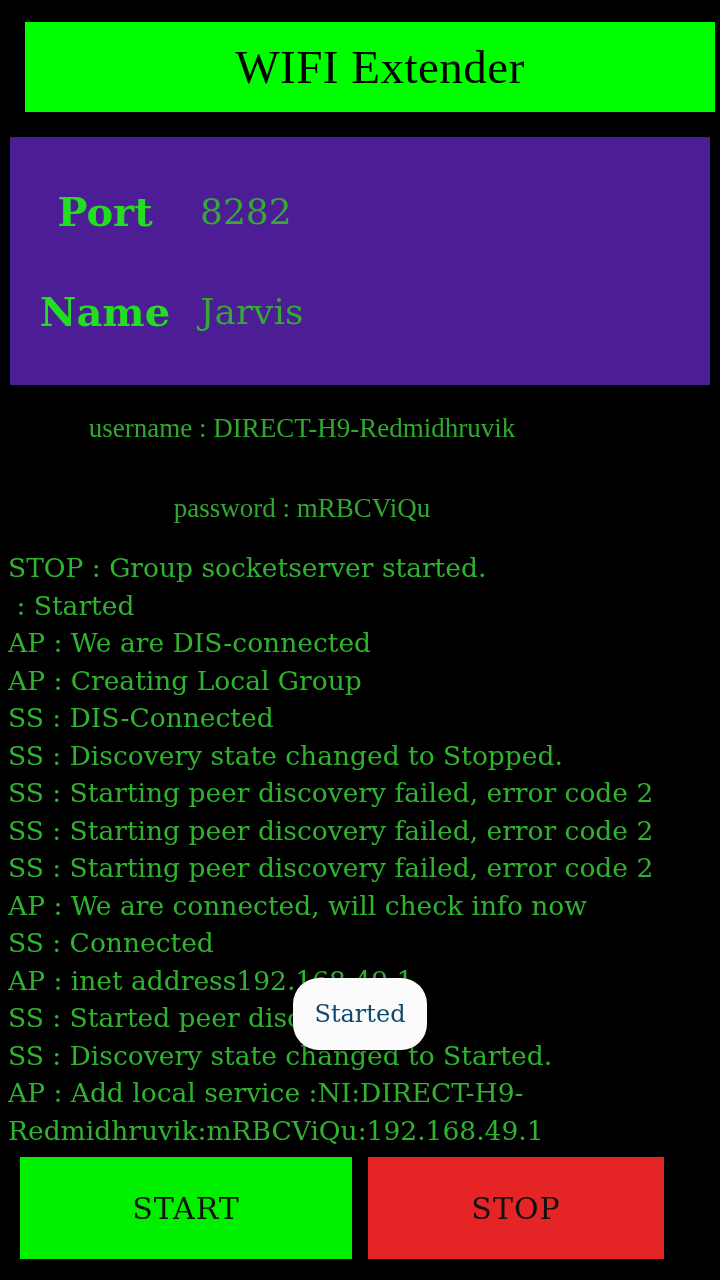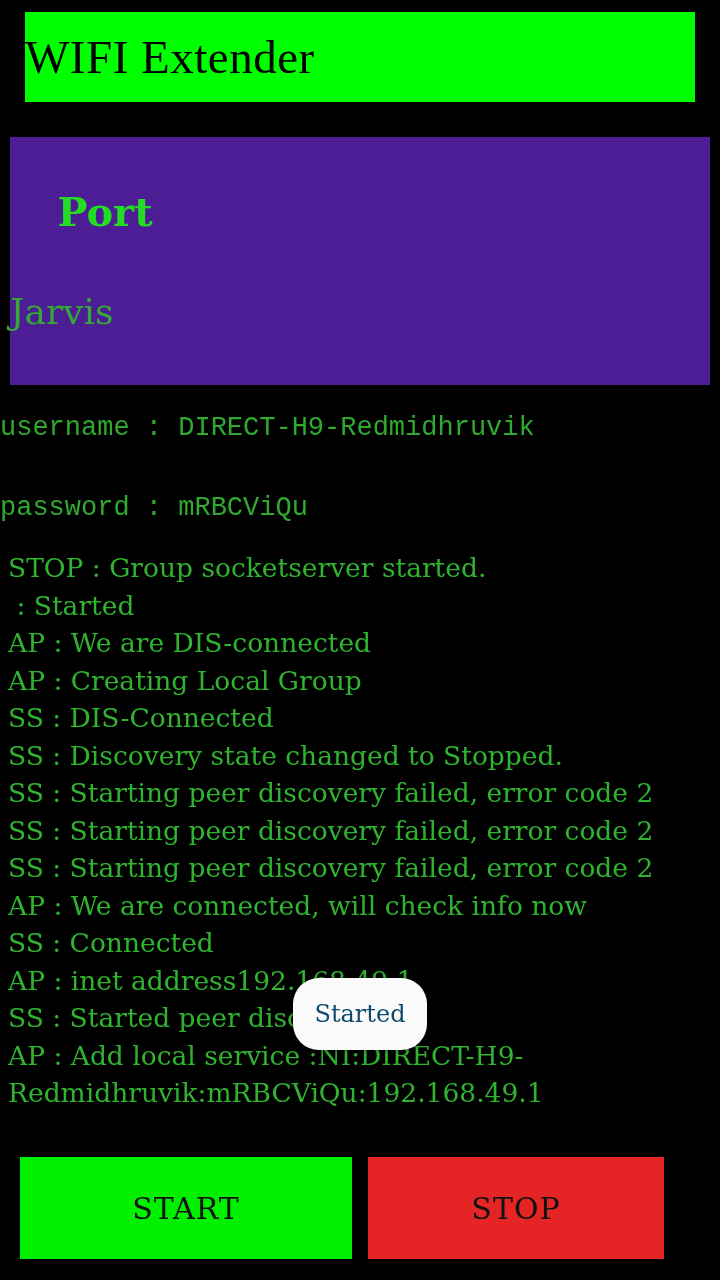--- a/index.html
+++ b/index.html
@@ -12,27 +12,28 @@
     height: 1280px;
     overflow: hidden;
     font-family: "Liberation Serif", "DejaVu Serif", serif;
     position: relative;
   }
 
   
   #app-header {
     position: absolute;
     left: 25px;
-    top: 12px;
+    top: 22px;
     width: 670px;
     height: 90px;
     background: #00ff00;
     display: flex;
     align-items: center;
-    justify-content: flex-start;
+    justify-content: center;
+    padding-left: 20px;
   }
   #app-title {
     color: #000000;
     font-size: 47px;
     line-height: 1;
     letter-spacing: 0.5px;
     font-family: "Liberation Serif", "DejaVu Serif", serif;
   }
 
   
@@ -66,24 +67,24 @@
     color: #35a935;
     font-size: 36px;
     font-family: "DejaVu Serif", "Liberation Serif", serif;
   }
 
   
   .credential-line {
     position: absolute;
     left: 0;
     width: 604px;
-    text-align: left;
+    text-align: center;
     color: #2faa2f;
     font-size: 27px;
-    font-family: Liberation Mono, monospace;
+    font-family: Liberation Serif, serif;
   }
   #credential-username { top: 413px; }
   #credential-password { top: 493px; }
 
   
   #log-list {
     position: absolute;
     left: 8px;
     top: 549px;
     width: 706px;
@@ -154,22 +155,24 @@
 </head>
 <body>
 
 <div id="app-header">
   <div id="app-title">WIFI Extender</div>
 </div>
 
 <div id="info-panel">
   <div class="info-row" id="row-port">
     <span class="info-label">Port</span>
+    <span class="info-value">8282</span>
   </div>
   <div class="info-row" id="row-name">
+    <span class="info-label">Name</span>
     <span class="info-value">Jarvis</span>
   </div>
 </div>
 
 <div class="credential-line" id="credential-username">username : DIRECT-H9-Redmidhruvik</div>
 <div class="credential-line" id="credential-password">password : mRBCViQu</div>
 
 <div id="log-list">
     <div class="log-line">STOP : Group socketserver started.</div>
     <div class="log-line"> : Started</div>
@@ -177,20 +180,21 @@
     <div class="log-line">AP : Creating Local Group</div>
     <div class="log-line">SS : DIS-Connected</div>
     <div class="log-line">SS : Discovery state changed to Stopped.</div>
     <div class="log-line">SS : Starting peer discovery failed, error code 2</div>
     <div class="log-line">SS : Starting peer discovery failed, error code 2</div>
     <div class="log-line">SS : Starting peer discovery failed, error code 2</div>
     <div class="log-line">AP : We are connected, will check info now</div>
     <div class="log-line">SS : Connected</div>
     <div class="log-line">AP : inet address192.168.49.1</div>
     <div class="log-line">SS : Started peer discovery</div>
+    <div class="log-line">SS : Discovery state changed to Started.</div>
     <div class="log-line">AP : Add local service :NI:DIRECT-H9-Redmidhruvik:mRBCViQu:192.168.49.1</div>
   </div>
 
 <div id="toast">
   <span id="toast-text">Started</span>
 </div>
 
 <div id="button-bar">
   <button class="action-button" id="start-button">START</button>
   <button class="action-button" id="stop-button">STOP</button>

